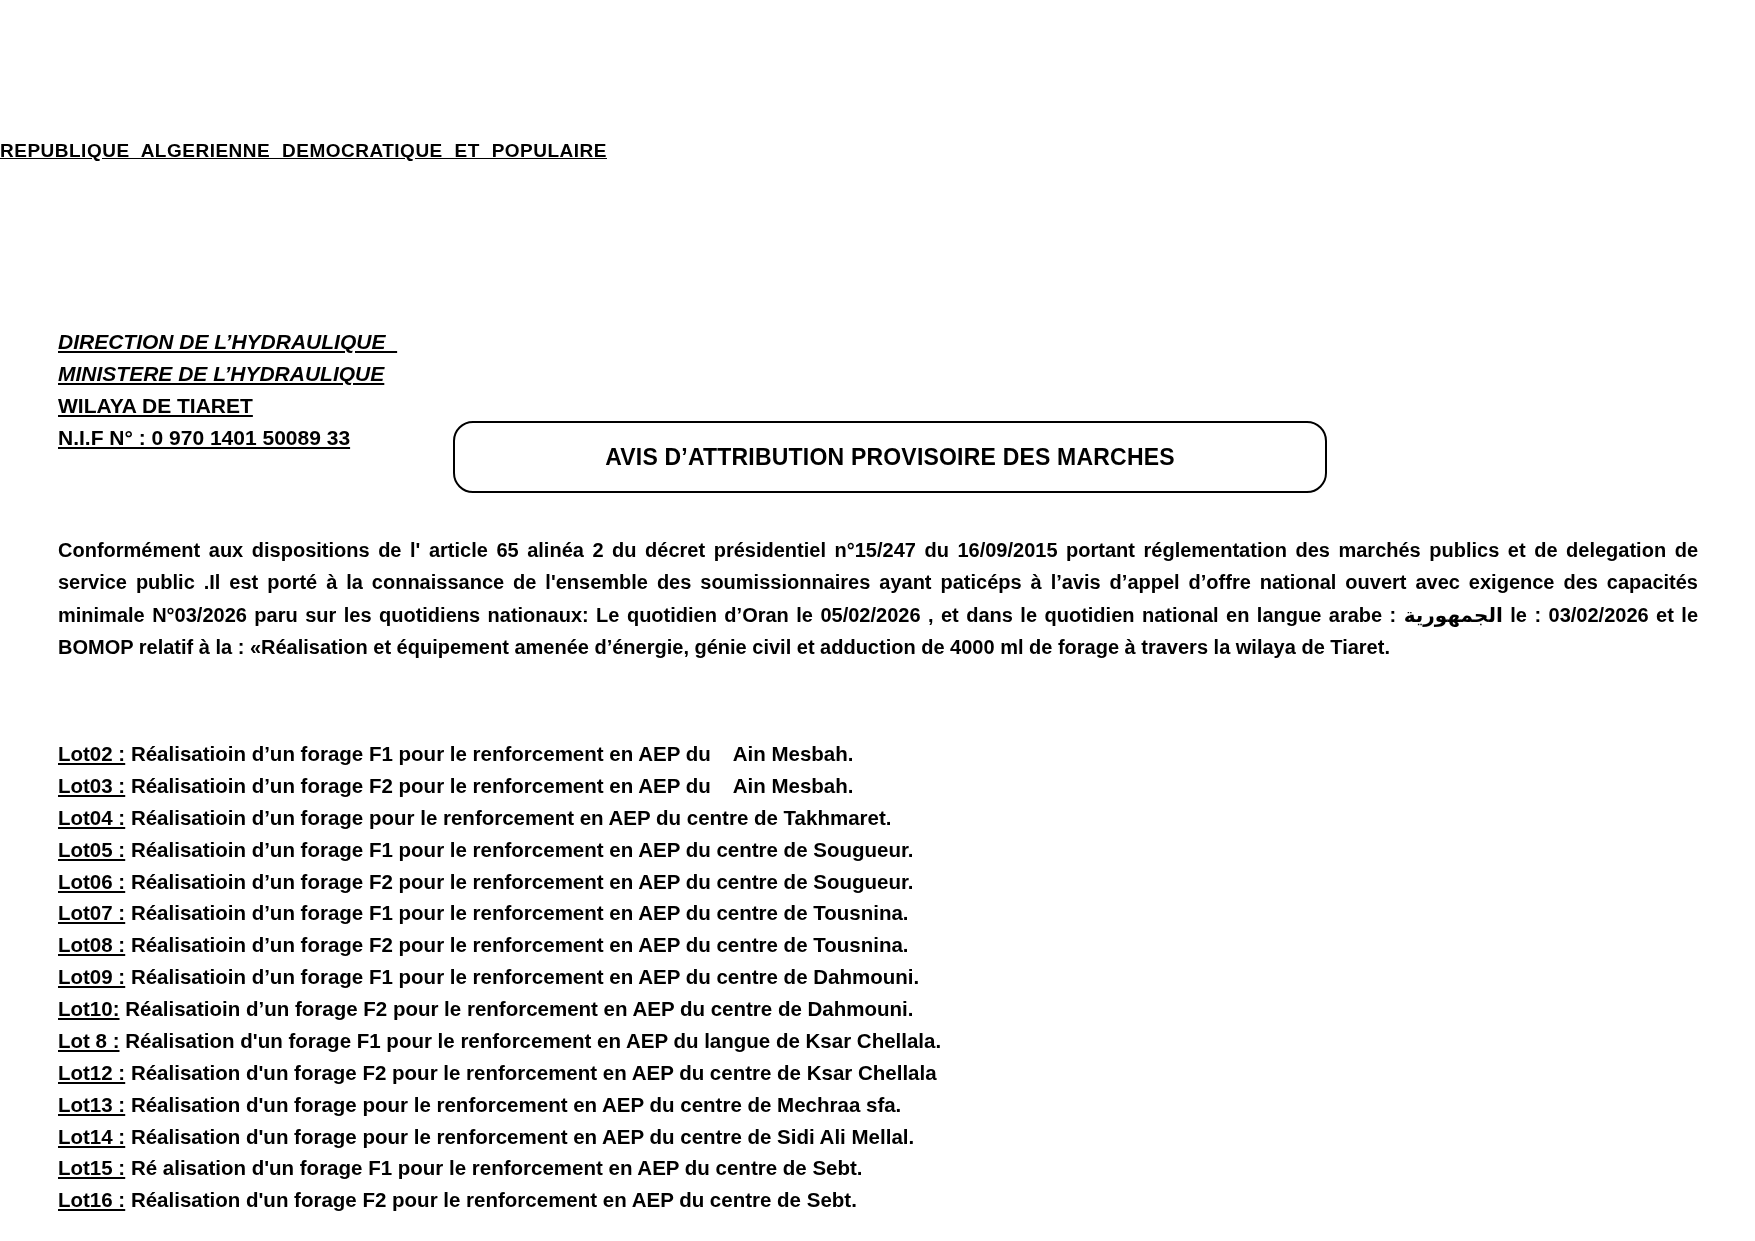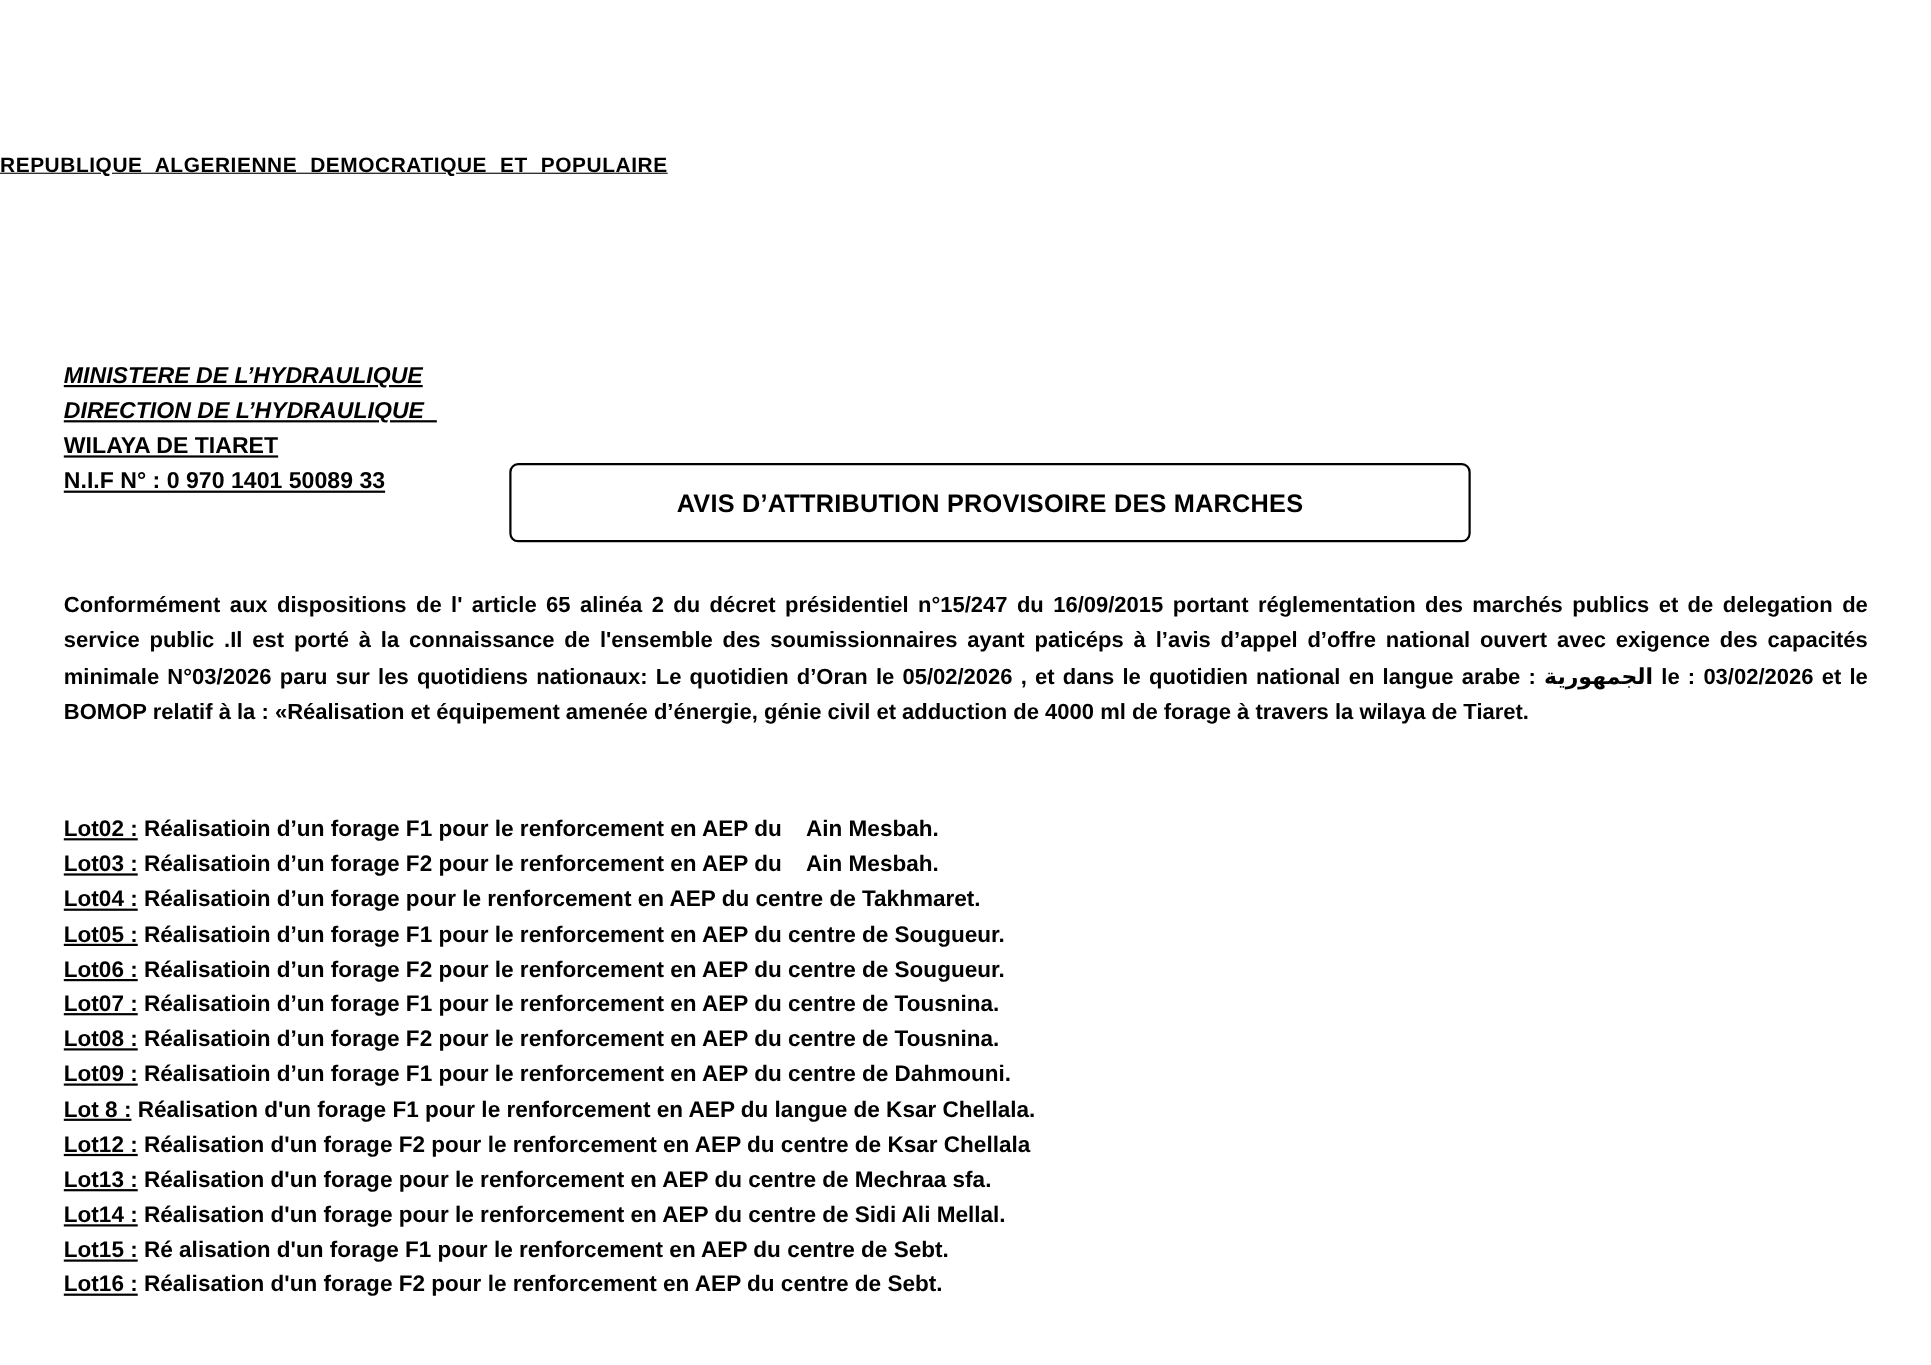--- a/index.html
+++ b/index.html
@@ -43,25 +43,25 @@
     display: block;
     text-decoration: underline;
     white-space: pre;
   }
   .org-line.italic {
     font-style: italic;
   }
   .title-box {
     position: absolute;
     top: 281px;
-    left: 463px;
+    left: 453px;
     width: 870px;
     height: 68px;
     border: 2px solid #000;
-    border-radius: 8px;
+    border-radius: 20px;
     display: flex;
     align-items: center;
     justify-content: center;
   }
   .title-box-text {
     font-size: 23px;
     font-weight: bold;
     letter-spacing: 0.2px;
   }
   .body-text {
@@ -97,22 +97,22 @@
   }
 </style>
 </head>
 <body>
 
 <div class="page">
 
   <div class="header-national">REPUBLIQUE   ALGERIENNE   DEMOCRATIQUE   ET   POPULAIRE</div>
 
   <div class="org-block">
+    <span class="org-line italic">DIRECTION DE L’HYDRAULIQUE  </span>
     <span class="org-line italic">MINISTERE DE L’HYDRAULIQUE</span>
-    <span class="org-line italic">DIRECTION DE L’HYDRAULIQUE  </span>
     <span class="org-line">WILAYA DE TIARET</span>
     <span class="org-line">N.I.F N° : 0 970 1401 50089 33</span>
   </div>
 
   <div class="title-box">
     <span class="title-box-text">AVIS D’ATTRIBUTION PROVISOIRE DES MARCHES</span>
   </div>
 
   <div class="body-text">
     <span>Conformément aux dispositions de l' article 65 alinéa 2 du décret présidentiel n°15/247 du 16/09/2015 portant réglementation des marchés publics et de delegation de service public .Il est porté à la connaissance de l'ensemble des soumissionnaires ayant paticéps à l’avis d’appel d’offre national ouvert avec exigence des capacités minimale N°03/2026 paru sur les quotidiens nationaux: Le quotidien d’Oran    le 05/02/2026 , et dans le quotidien national en langue arabe : </span><span class="arabic">الجمهورية</span><span> le : 03/02/2026 et le BOMOP relatif à la : «Réalisation et équipement amenée d’énergie, génie civil et adduction de 4000 ml de forage à travers la wilaya de Tiaret.</span>
@@ -120,20 +120,21 @@
 
   <div class="lots">
     <div class="lot-row"><span class="lot-label">Lot02 :</span><span> Réalisatioin d’un forage F1 pour le renforcement en AEP du    Ain Mesbah.</span></div>
     <div class="lot-row"><span class="lot-label">Lot03 :</span><span> Réalisatioin d’un forage F2 pour le renforcement en AEP du    Ain Mesbah.</span></div>
     <div class="lot-row"><span class="lot-label">Lot04 :</span><span> Réalisatioin d’un forage pour le renforcement en AEP du centre de Takhmaret.</span></div>
     <div class="lot-row"><span class="lot-label">Lot05 :</span><span> Réalisatioin d’un forage F1 pour le renforcement en AEP du centre de Sougueur.</span></div>
     <div class="lot-row"><span class="lot-label">Lot06 :</span><span> Réalisatioin d’un forage F2 pour le renforcement en AEP du centre de Sougueur.</span></div>
     <div class="lot-row"><span class="lot-label">Lot07 :</span><span> Réalisatioin d’un forage F1 pour le renforcement en AEP du centre de Tousnina.</span></div>
     <div class="lot-row"><span class="lot-label">Lot08 :</span><span> Réalisatioin d’un forage F2 pour le renforcement en AEP du centre de Tousnina.</span></div>
     <div class="lot-row"><span class="lot-label">Lot09 :</span><span> Réalisatioin d’un forage F1 pour le renforcement en AEP du centre de Dahmouni.</span></div>
+    <div class="lot-row"><span class="lot-label">Lot10:</span><span> Réalisatioin d’un forage F2 pour le renforcement en AEP du centre de Dahmouni.</span></div>
     <div class="lot-row"><span class="lot-label">Lot 8 :</span><span> Réalisation d'un forage F1 pour le renforcement en AEP du langue de Ksar Chellala.</span></div>
     <div class="lot-row"><span class="lot-label">Lot12 :</span><span> Réalisation d'un forage F2 pour le renforcement en AEP du centre de Ksar Chellala</span></div>
     <div class="lot-row"><span class="lot-label">Lot13 :</span><span> Réalisation d'un forage pour le renforcement en AEP du centre de Mechraa sfa.</span></div>
     <div class="lot-row"><span class="lot-label">Lot14 :</span><span> Réalisation d'un forage pour le renforcement en AEP du centre de Sidi Ali Mellal.</span></div>
     <div class="lot-row"><span class="lot-label">Lot15 :</span><span> Ré alisation d'un forage F1 pour le renforcement en AEP du centre de Sebt.</span></div>
     <div class="lot-row"><span class="lot-label">Lot16 :</span><span> Réalisation d'un forage F2 pour le renforcement en AEP du centre de Sebt.</span></div>
   </div>
 
 </div>
 

